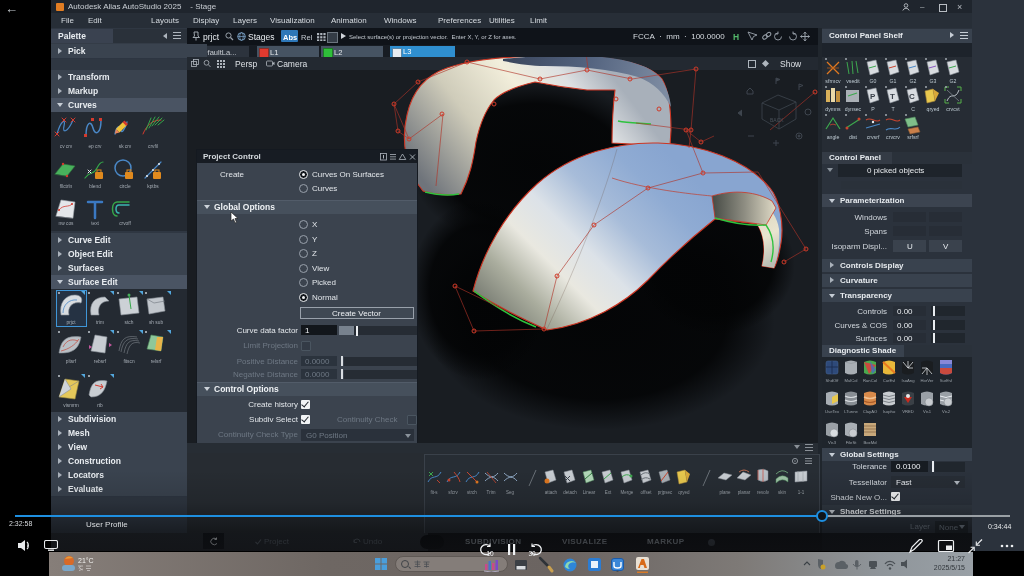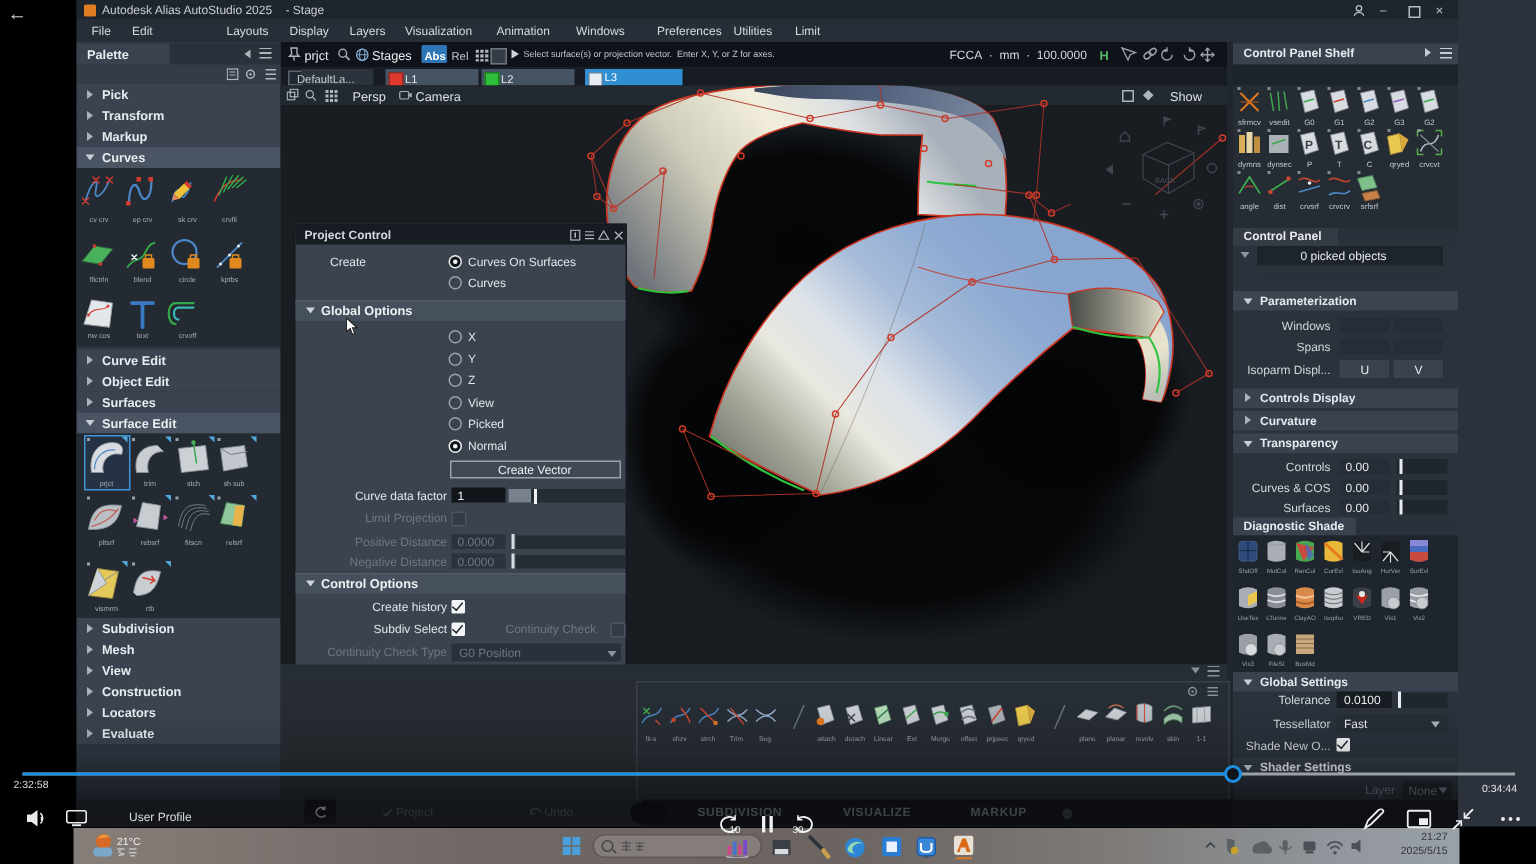--- a/index.html
+++ b/index.html
@@ -132,21 +132,21 @@
     <div class="a" style="left:0;top:43px;width:136px;height:13px;background:#343c47;"></div>
     <svg class="a" style="left:100px;top:45px" width="34" height="9">
         <g stroke="#aeb5bd" fill="none">
           <rect x="0.5" y="1" width="7" height="7" stroke-width="0.8"></rect>
           <path d="M2,3 L6,3 M2,5 L6,5" stroke-width="0.7"></path>
           <circle cx="16" cy="4.5" r="2.6" stroke-width="1"></circle>
           <circle cx="16" cy="4.5" r="0.8" fill="#aeb5bd" stroke="none"></circle>
           <path d="M26,1.5 L33,1.5 M26,4.5 L33,4.5 M26,7.5 L33,7.5" stroke-width="1"></path>
         </g>
       </svg>
-    <div class="ph" style="top:56px;">
+    <div class="ph" style="top:44px;padding-left:20px;">
         <div class="ar"></div>
         <div class="tx">Pick</div>
       </div>
     <div class="ph" style="top:70px;">
         <div class="ar"></div>
         <div class="tx">Transform</div>
       </div>
     <div class="ph" style="top:84px;">
         <div class="ar"></div>
         <div class="tx">Markup</div>
@@ -1116,21 +1116,21 @@
   <div class="a t" style="left:988px;top:523px;font-size:7px;color:#e6e8ea;">0:34:44</div>
 
   <svg class="a" style="left:17px;top:539px" width="16" height="13">
     <path d="M1,4 L4,4 L8,1 L8,12 L4,9 L1,9 Z" fill="#e8eaec"></path>
     <path d="M10,3 A5,5 0 0 1 10,10 M10.5,5.5 A2.5,2.5 0 0 1 10.5,8" stroke="#e8eaec" stroke-width="1.1" fill="none"></path>
   </svg>
   <svg class="a" style="left:44px;top:540px" width="14" height="11">
     <rect x="0.5" y="0.5" width="13" height="8" rx="1.5" fill="none" stroke="#e8eaec" stroke-width="1.1"></rect>
       <rect x="4" y="9.5" width="6" height="1.4" fill="#e8eaec"></rect>
   </svg>
-  <div class="a t" style="left:62px;top:540px;font-size:8px;color:#dadde0;padding-left:24px;">User Profile</div>
+  <div class="a t" style="left:62px;top:520px;font-size:8px;color:#dadde0;padding-left:24px;">User Profile</div>
 
   <svg class="a" style="left:478px;top:543px" width="70" height="14">
     <g stroke="#f0f2f4" fill="none" stroke-width="1.3">
       <path d="M12,3 A5.5,5 0 1 0 13,9"></path>
         <path d="M12,0.5 L12,3.5 L9,3.5" stroke-width="1.1"></path>
       <path d="M54,3 A5.5,5 0 1 1 53,9"></path>
         <path d="M54,0.5 L54,3.5 L57,3.5" stroke-width="1.1"></path>
     </g>
     <g fill="#f0f2f4">
         <rect x="30" y="1" width="2.2" height="11"></rect>

